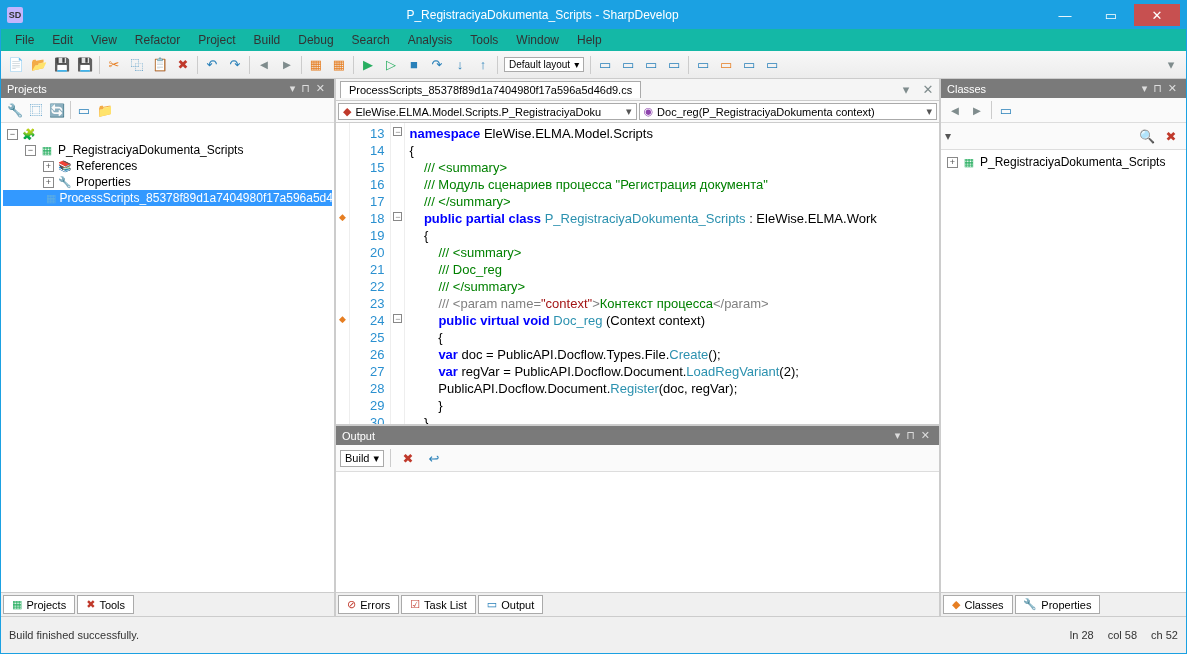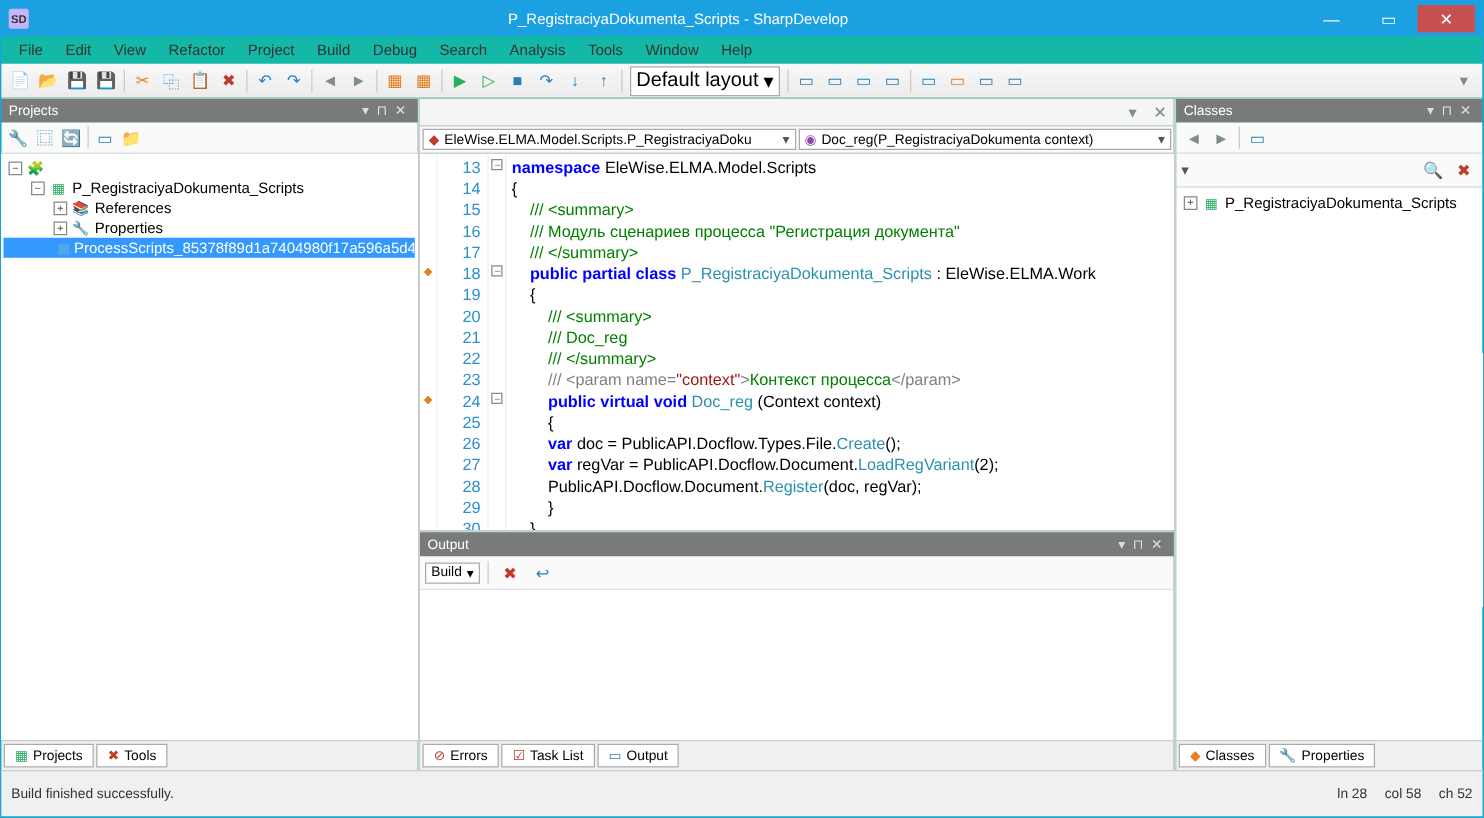--- a/index.html
+++ b/index.html
@@ -15,21 +15,21 @@
 .menubar { height: 22px; display: flex; align-items: center; padding: 0 6px; gap: 2px; }
 .menubar .mi { padding: 2px 8px; font-size: 12px; color: #333; }
 .toolbar { height: 28px; border-bottom: 1px solid #ccc; display: flex; align-items: center; padding: 0 4px; gap: 1px; background: linear-gradient(#f8f8f8,#ececec); }
 .tbtn { width: 22px; height: 22px; display: flex; align-items: center; justify-content: center; font-size: 13px; }
 .tsep { width: 1px; height: 18px; background: #ccc; margin: 0 2px; }
 .tbtn.orange { color: #e67e22; }
 .tbtn.blue { color: #2980b9; }
 .tbtn.green { color: #27ae60; }
 .tbtn.red { color: #c0392b; }
 .tbtn.grey { color: #7f8c8d; }
-.layoutdd { border: 1px solid #aaa; padding: 1px 4px; font-size: 16px; margin: 12px 3px; background:#fff; display:flex; align-items:center; gap:4px; }
+.layoutdd { border: 1px solid #aaa; padding: 1px 4px; font-size: 10px; margin: 12px 3px; background:#fff; display:flex; gap:4px; }
 .work { flex: 1; display: flex; overflow:hidden; }
 .sidebar { width: 335px; display: flex; flex-direction: column; border-right: 2px solid #ccc; }
 .panelhdr { background: #7a7a7a; color: #fff; font-size: 11px; padding: 3px 6px; display: flex; align-items: center; }
 .panelhdr .spacer { flex: 1; }
 .panelhdr .hbtn { padding: 0 3px; font-size: 11px; color:#ddd; }
 .paneltb { display: flex; align-items: center; padding: 2px 4px; gap: 1px; border-bottom: 1px solid #ddd; background:#fafafa; }
 .paneltb .tbtn { width:20px; height:20px; }
 .tree { flex: 1; padding: 4px 2px; overflow: auto; background:#fff; }
 .tnode { display: flex; align-items: center; font-size: 12px; padding: 1px 2px; white-space: nowrap; }
 .tnode .tog { width: 11px; height: 11px; border: 1px solid #888; display: flex; align-items: center; justify-content: center; font-size: 9px; margin-right: 3px; color:#555; line-height:1;}
@@ -200,20 +200,23 @@
             </div>
           <div class="btab">
               <span class="ico" style="color:#c0392b">✖</span>
               <span>Tools</span>
             </div>
         </div>
       </div>
 
       <div class="center">
         <div class="filetab">
+          <div class="tab">
+              <span>ProcessScripts_85378f89d1a7404980f17a596a5d46d9.cs</span>
+            </div>
           <div class="spacer"></div>
           <div class="tbtn grey">▾</div>
           <div class="tbtn grey">✕</div>
         </div>
         <div class="navbar">
           <div class="navcombo">
               <span class="ico">◆</span>
               <span>EleWise.ELMA.Model.Scripts.P_RegistraciyaDoku</span>
               <span class="arr">▾</span>
             </div>

